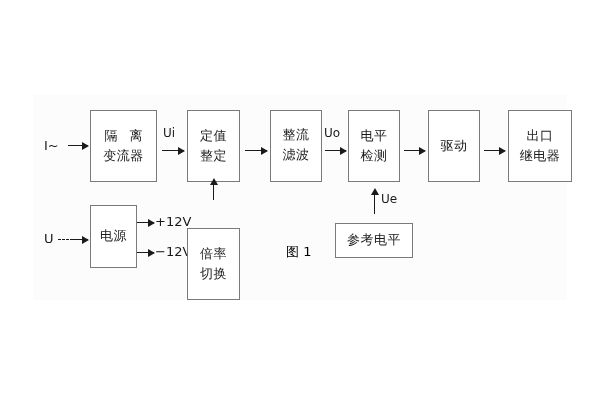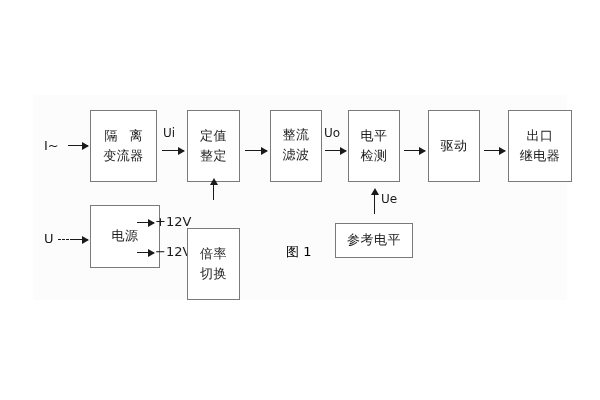--- a/index.html
+++ b/index.html
@@ -143,21 +143,21 @@
 
   <div class="box" style="left:508px; top:110px; width:64px; height:72px;">
     <span class="ln">出口</span>
     <span class="ln">继电器</span>
   </div>
 
   <div class="lbl" style="left:44px; top:231px;">U</div>
   <div class="lead-dash" style="left:58px; top:239px; width:11px;"></div>
   <div class="arrow-h" style="left:70px; top:239px; width:18px;"></div>
 
-  <div class="box" style="left:90px; top:205px; width:70px; height:63px;">
+  <div class="box" style="left:90px; top:205px; width:47px; height:63px;">
     <span class="ln">电源</span>
   </div>
 
   <div class="arrow-h" style="left:137px; top:222px; width:17px;"></div>
   <div class="lbl" style="left:155px; top:214px;">+12V</div>
 
   <div class="arrow-h" style="left:137px; top:252px; width:17px;"></div>
   <div class="lbl" style="left:155px; top:244px;">−12V</div>
 
   <div class="box" style="left:187px; top:200px; width:53px; height:72px;margin-top:28px;">

